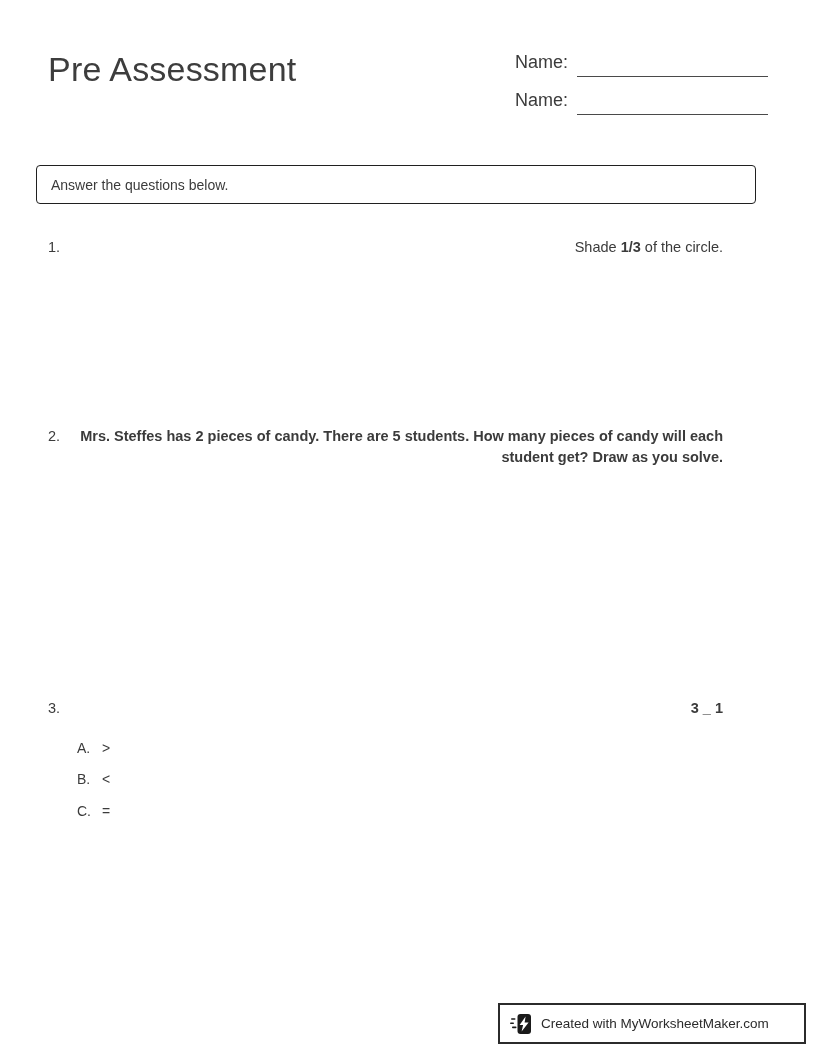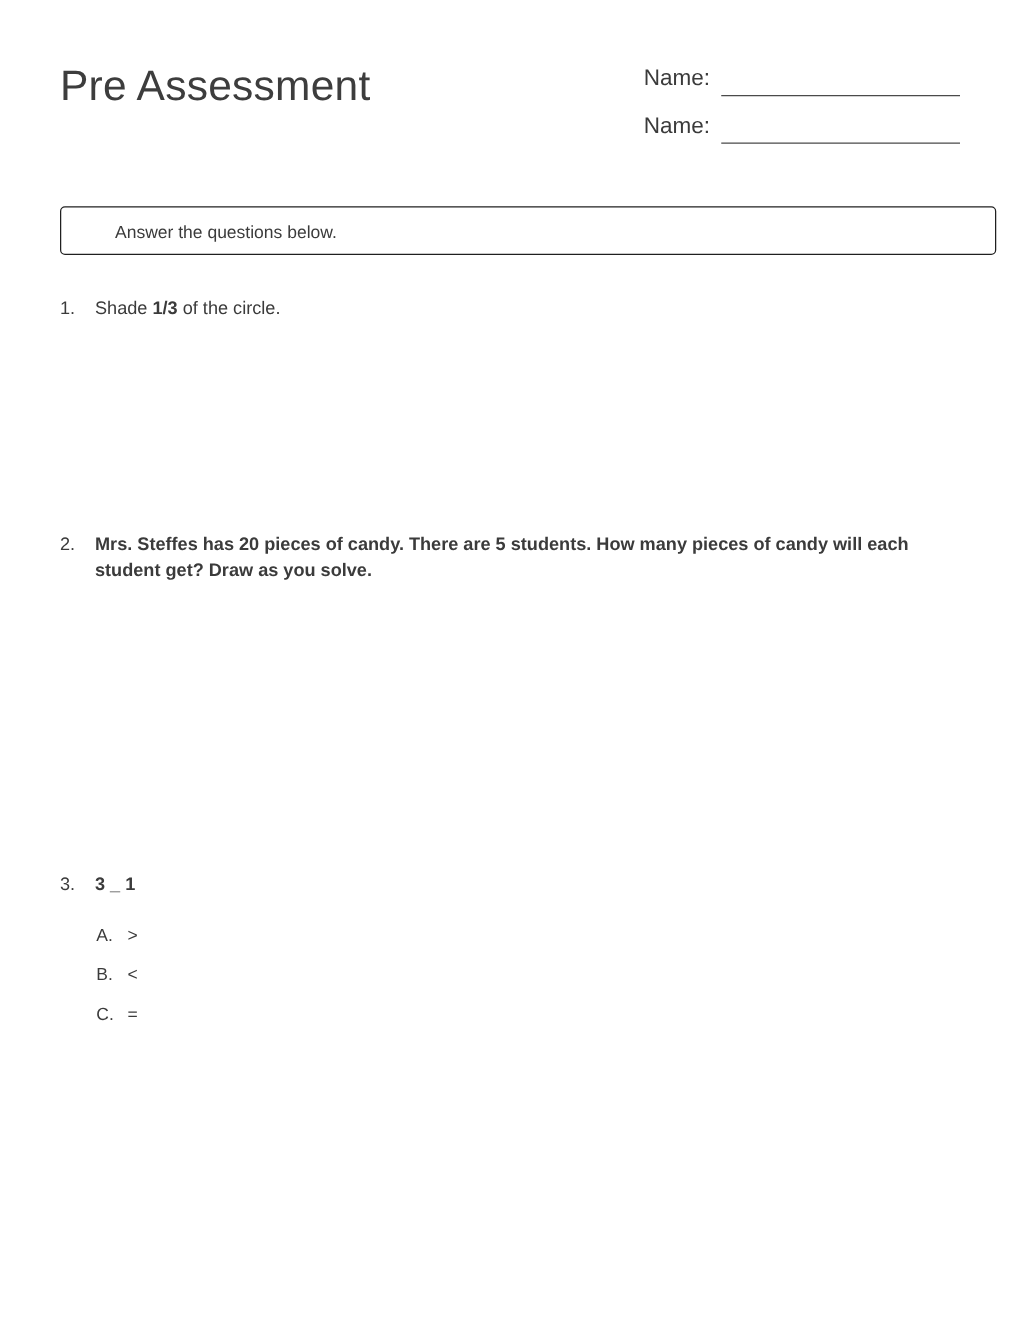--- a/index.html
+++ b/index.html
@@ -44,29 +44,28 @@
     width: 191px;
     height: 0;
     border-top: 1.5px solid #4a4a4a;
   }
   .name-line { top: 76px; }
   .date-line { top: 114px; }
 
   
   .instruction-box {
     position: absolute;
-    left: 48px;
+    left: 36px;
     top: 165px;
     width: 718px;
     height: 37px;
     border: 1.5px solid #202020;
     border-radius: 4px;
     display: flex;
     align-items: center;
-    padding-left: 29px;
   }
   .instruction-text {
     padding-left: 14px;
     font-size: 14px;
     color: #3b3b3b;
   }
 
   
   .question {
     position: absolute;
@@ -80,22 +79,22 @@
   .q3 { top: 698px; }
   .q-number {
     position: absolute;
     left: 0;
     top: 0;
     width: 20px;
     font-weight: 400;
   }
   .q-body {
     display: block;
-    margin-left: 28px;
     width: 675px;
+    text-align: right;
   }
   .bold { font-weight: 700; }
 
   
   .choice {
     position: absolute;
     left: 77px;
     font-size: 14px;
     color: #3b3b3b;
   }
@@ -153,32 +152,45 @@
     <span class="instruction-text">Answer the questions below.</span>
   </div>
 
   <div class="question q1">
     <span class="q-number">1.</span>
     <span class="q-body"><span>Shade </span><span class="bold">1/3</span><span> of the circle.</span></span>
   </div>
 
   <div class="question q2">
     <span class="q-number">2.</span>
-    <span class="q-body bold">Mrs. Steffes has 20 pieces of candy. There are 5 students. How many pieces of candy will each student get? Draw as you solve.</span>
+    <span class="q-body bold">Mrs. Steffes has 2 pieces of candy. There are 5 students. How many pieces of candy will each student get? Draw as you solve.</span>
   </div>
 
   <div class="question q3">
     <span class="q-number">3.</span>
     <span class="q-body bold">3 _ 1</span>
   </div>
 
   <div class="choice choice-a">
     <span class="choice-letter">A.</span><span class="choice-symbol">&gt;</span>
   </div>
   <div class="choice choice-b">
     <span class="choice-letter">B.</span><span class="choice-symbol">&lt;</span>
   </div>
   <div class="choice choice-c">
     <span class="choice-letter">C.</span><span class="choice-symbol">=</span>
   </div>
 
+  <div class="footer-badge">
+    <svg class="footer-icon" viewBox="0 0 24 24" xmlns="http://www.w3.org/2000/svg">
+
+      <rect x="1" y="6.2" width="4.5" height="1.6" rx="0.8" fill="#1a1a1a"></rect>
+      <rect x="0" y="10.4" width="4" height="1.6" rx="0.8" fill="#1a1a1a"></rect>
+      <rect x="2" y="14.6" width="4.5" height="1.6" rx="0.8" fill="#1a1a1a"></rect>
+
+      <rect x="7.5" y="2" width="13.5" height="20" rx="3" fill="#1a1a1a"></rect>
+
+      <polygon points="15.6,4.5 9.6,13 13.1,13 11.6,19.5 18.6,10.6 14.6,10.6" fill="#ffffff"></polygon>
+    </svg>
+    <span class="footer-text">Created with MyWorksheetMaker.com</span>
+  </div>
 
 </div>
 
 </body></html>

